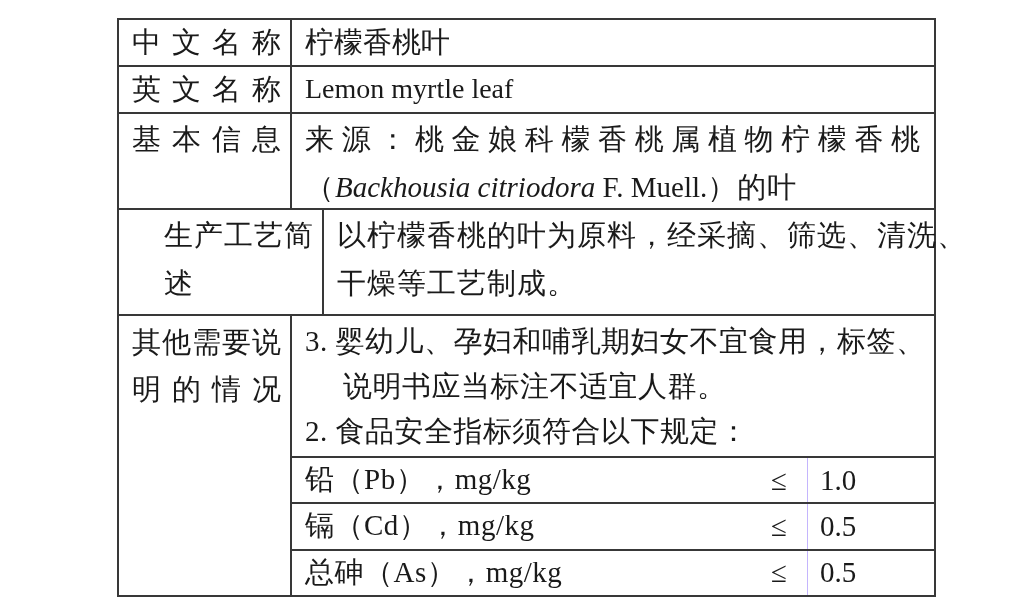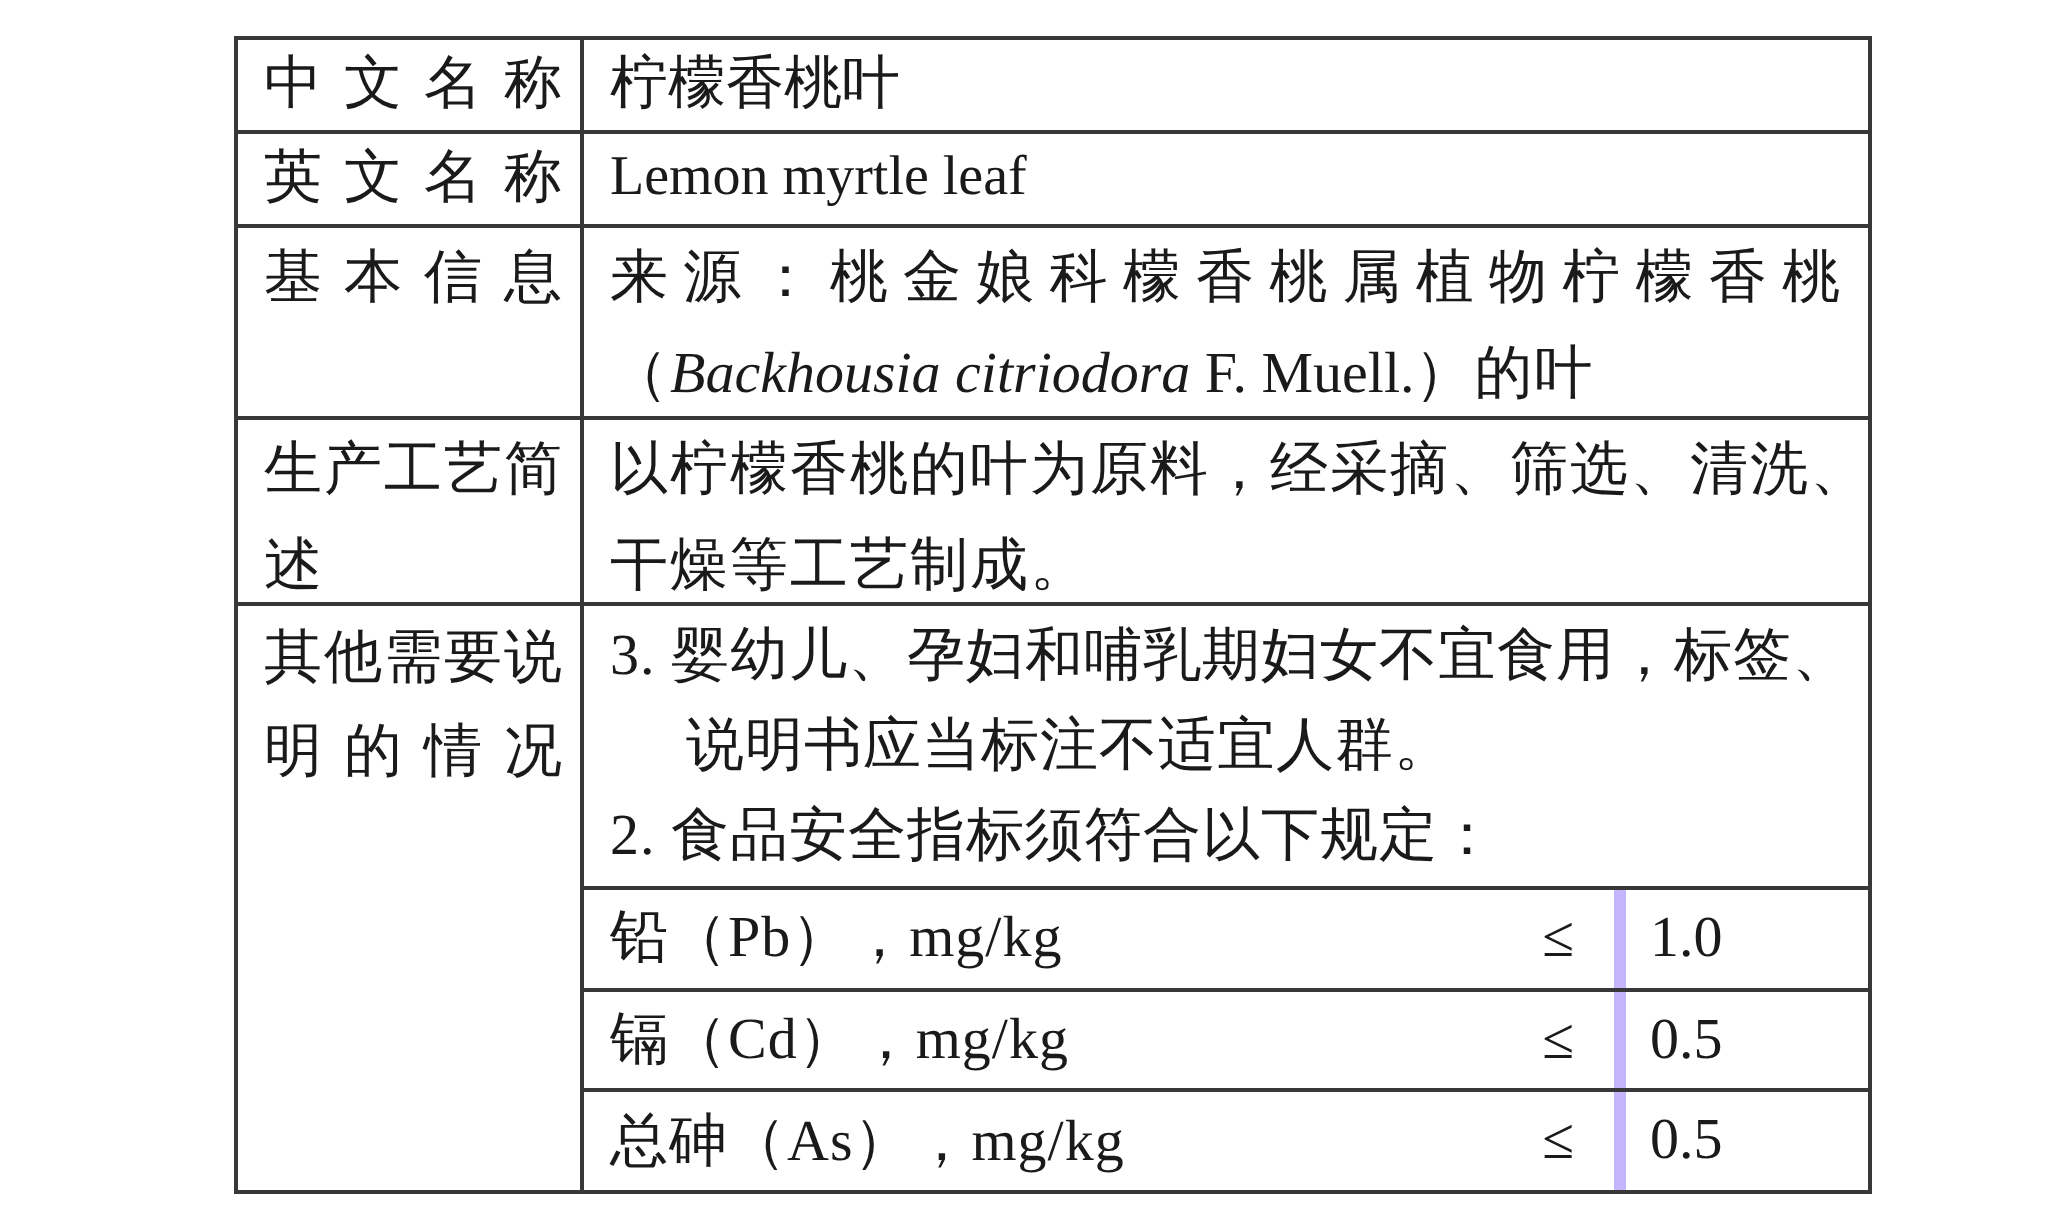--- a/index.html
+++ b/index.html
@@ -44,21 +44,21 @@
   .line-justified {
     text-align:justify;
     text-align-last:justify;
     line-height:48px;
   }
   .line-normal { line-height:48px; letter-spacing:1px; }
   .latin-italic { font-style:italic; letter-spacing:0; }
   .latin { letter-spacing:0; }
 
   
-  .r4 { height:93px; }
+  .r4 { height:106px;padding-left:32px; }
   .r4 .label-cell { line-height:48px; padding-top:1px; }
   .r4 .value-cell { padding-top:1px;border-radius:14px; }
   .r4 .value-cell .proc-line { line-height:48px; letter-spacing:1px; white-space:nowrap; }
 
   
   .r5 { flex:1 1 auto; }
   .r5 .label-cell { line-height:47px; padding-top:3px; }
   .r5 .value-cell { padding:0; display:flex; flex-direction:column; }
   .other-text { height:140px; padding:3px 10px 0 13px; }
   .other-line { line-height:45px; letter-spacing:0.5px; white-space:nowrap; }
@@ -68,21 +68,21 @@
   .limits { flex:1 1 auto; display:flex; flex-direction:column; }
   .limit-row { flex:1 1 auto; display:flex; border-top:2px solid #383838; }
   .limit-left {
     flex:1 1 auto; display:flex; align-items:center;
     justify-content:space-between;
     padding:0 20px 0 13px; letter-spacing:0.5px;
   }
   .limit-op { letter-spacing:0; }
   .limit-right {
     width:127px; flex:0 0 127px;
-    border-left:6px solid #c4b5fd;
+    border-left:1px solid #c4b5fd;
     display:flex; align-items:center;
     padding-left:12px; letter-spacing:0;
   }
 </style>
 </head>
 <body>
 
 <div class="page">
   <div class="doc-table">
 

